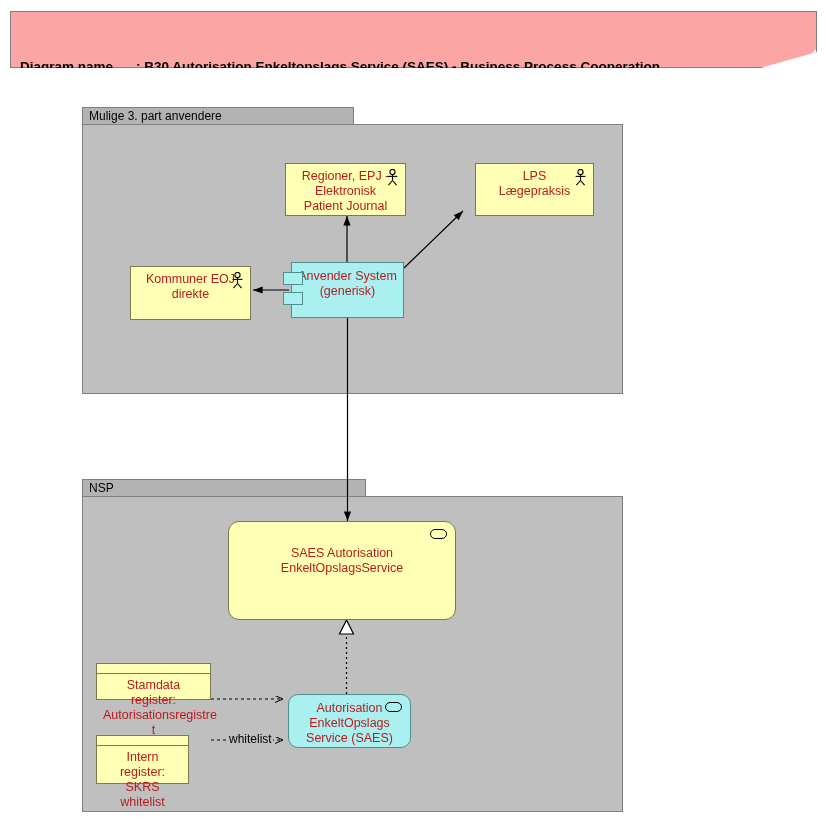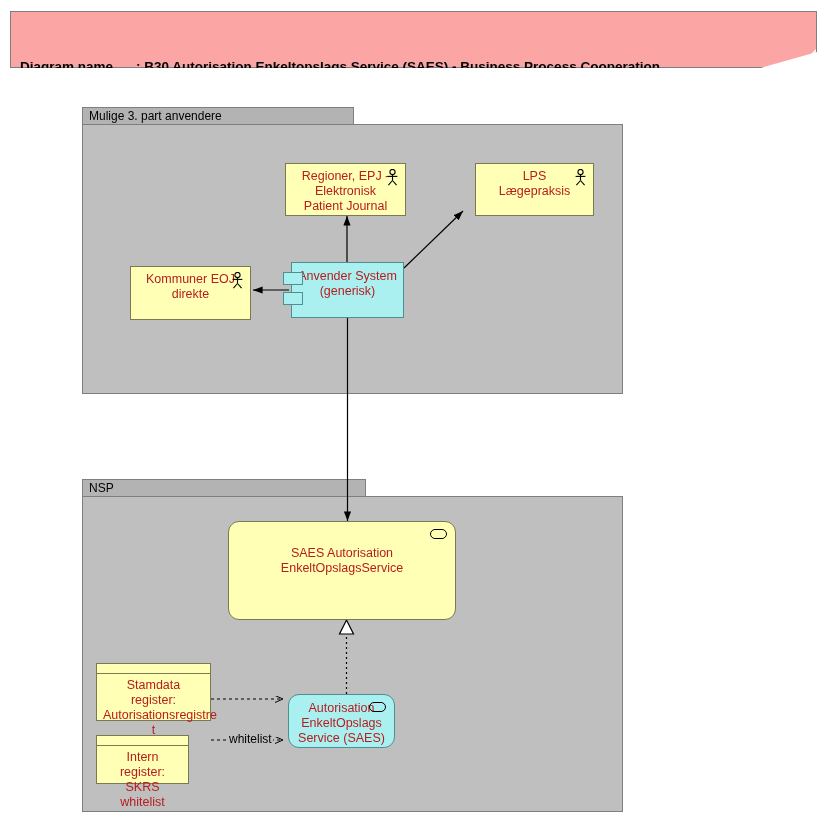--- a/index.html
+++ b/index.html
@@ -312,28 +312,28 @@
         <i class="t2"></i>
     </span>
   </div>
 
   <div class="node service" style="left:228px; top:521px; width:228px; height:99px;">
     <span class="label">SAES Autorisation
 EnkeltOpslagsService</span>
     <span class="icon-oval"></span>
   </div>
 
-  <div class="node component-round" style="left:288px; top:694px; width:107px; height:54px;">
+  <div class="node component-round" style="left:288px; top:694px; width:123px; height:54px;border-radius:10px;">
     <span class="label">Autorisation
 EnkeltOpslags
 Service (SAES)</span>
     <span class="icon-oval"></span>
   </div>
 
-  <div class="node dataobject" style="left:96px; top:663px; width:115px; height:58px;">
+  <div class="node dataobject" style="left:96px; top:663px; width:115px; height:37px;">
     <div class="band"></div>
     <span class="label">Stamdata register:
 Autorisationsregistre
 t</span>
   </div>
 
   <div class="node dataobject" style="left:96px; top:735px; width:93px; height:49px;">
     <div class="band"></div>
     <span class="label">Intern register: SKRS
 whitelist</span>

